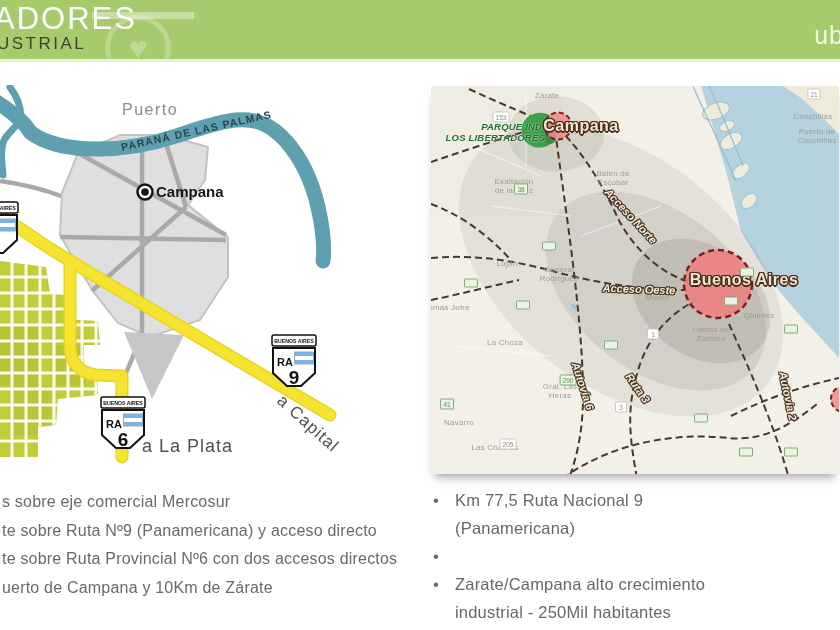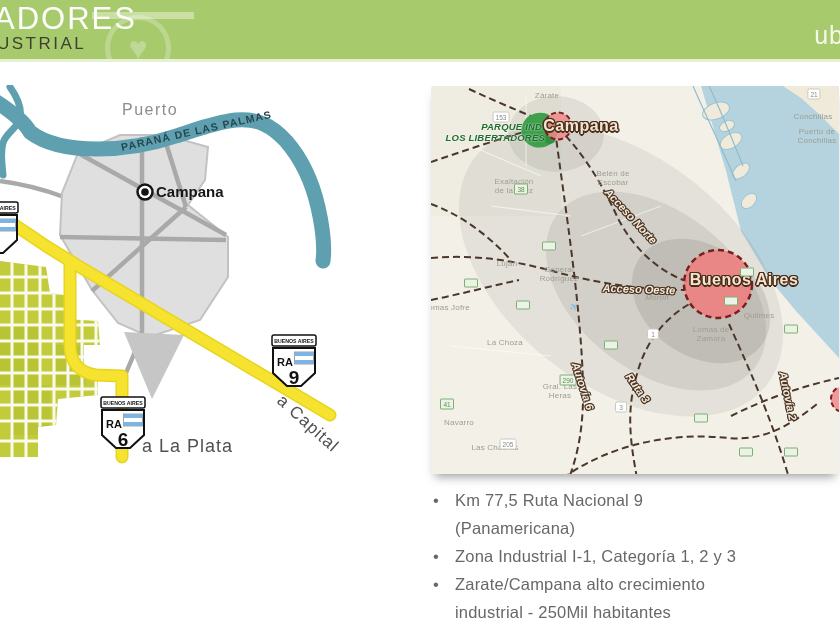--- a/index.html
+++ b/index.html
@@ -260,28 +260,33 @@
       </div>
     <div id="roadlbl-layer">
         <span class="roadlbl" style="left: 200px; top: 130px; transform: translate(-50%, -50%) rotate(47deg);">Acceso Norte</span>
         <span class="roadlbl" style="left: 208px; top: 203px; transform: translate(-50%, -50%) rotate(2deg);">Acceso Oeste</span>
         <span class="roadlbl" style="left: 152px; top: 300px; transform: translate(-50%, -50%) rotate(72deg);">Autovía 6</span>
         <span class="roadlbl" style="left: 207px; top: 302px; transform: translate(-50%, -50%) rotate(55deg);">Ruta 3</span>
         <span class="roadlbl" style="left: 357px; top: 310px; transform: translate(-50%, -50%) rotate(78deg);">Autovía 2</span>
       </div>
   </div>
 
+  <div class="notes-left" id="notes-left">
+      <div class="note-line">s sobre eje comercial Mercosur</div>
+      <div class="note-line">te sobre Ruta Nº9 (Panamericana) y acceso directo</div>
+      <div class="note-line">te sobre Ruta Provincial Nº6 con dos accesos directos</div>
+      <div class="note-line">uerto de Campana y 10Km de Zárate</div>
+    </div>
   <div class="notes-right" id="notes-right">
       <div class="bullet-item">
         <span class="bullet-dot">•</span>
         <span class="bullet-text">Km 77,5 Ruta Nacional 9 (Panamericana)</span>
       </div>
       <div class="bullet-item">
         <span class="bullet-dot">•</span>
-        <span class="bullet-text">Zona Industrial I-1, Categoría 1, 2 y 3</span>
       </div>
       <div class="bullet-item">
         <span class="bullet-dot">•</span>
         <span class="bullet-text">Zarate/Campana alto crecimiento industrial - 250Mil habitantes</span>
       </div>
     </div>
 
 </div>
 
 </body></html>

